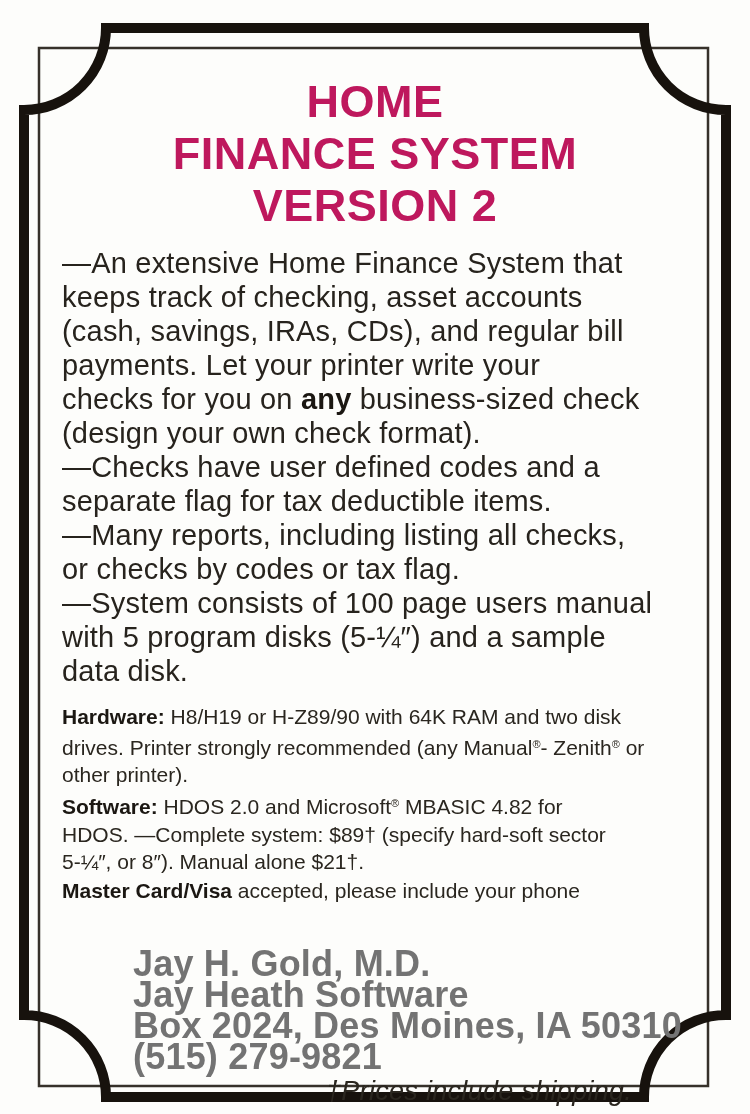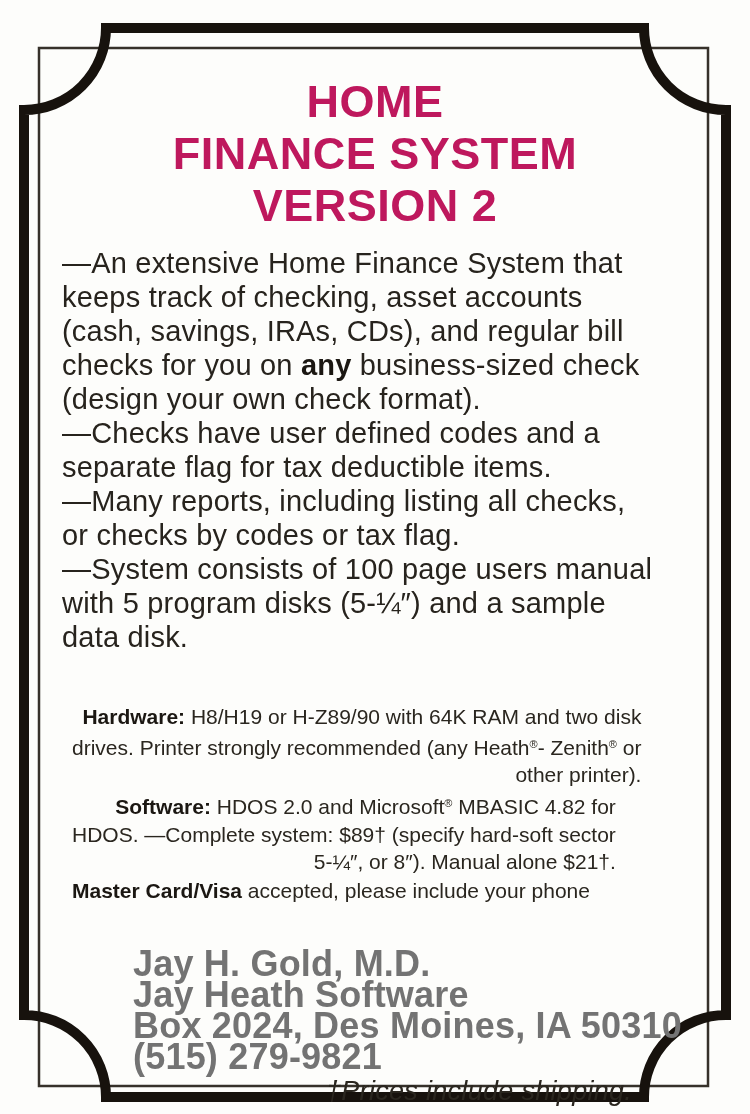--- a/index.html
+++ b/index.html
@@ -36,25 +36,24 @@
     font-size: 29px;
     line-height: 34px;
     letter-spacing: 0.2px;
     white-space: nowrap;
     color: #27231d;
   }
   .bold-inline { font-weight: 700; color: #1b1712; }
 
   .small-block {
     position: absolute;
-    left: 72px;
+    left: 62px;
     font-size: 21px;
     line-height: 27.5px;
     color: #2a261f;
-    text-align: right;
   }
   .sline { white-space: nowrap; }
   .small-label { font-weight: 700; color: #1b1712; }
   sup.reg {
     font-size: 11px;
     vertical-align: 7px;
     letter-spacing: 0;
   }
 
   .hardware-section { top: 703px; }
@@ -98,39 +97,40 @@
   <div class="ad-title">
     <div>HOME</div>
     <div>FINANCE SYSTEM</div>
     <div>VERSION 2</div>
   </div>
 
   <div class="ad-body">
     <div class="bline">—An extensive Home Finance System that</div>
     <div class="bline">keeps track of checking, asset accounts</div>
     <div class="bline">(cash, savings, IRAs, CDs), and regular bill</div>
+    <div class="bline">payments. Let your printer write your</div>
     <div class="bline">
       <span>checks for you on </span><span class="bold-inline">any</span><span> business-sized check</span>
     </div>
     <div class="bline">(design your own check format).</div>
     <div class="bline">—Checks have user defined codes and a</div>
     <div class="bline">separate flag for tax deductible items.</div>
     <div class="bline">—Many reports, including listing all checks,</div>
     <div class="bline">or checks by codes or tax flag.</div>
     <div class="bline">—System consists of 100 page users manual</div>
     <div class="bline">with 5 program disks (5-¼″) and a sample</div>
     <div class="bline">data disk.</div>
   </div>
 
   <div class="small-block hardware-section">
     <div class="sline">
       <span class="small-label">Hardware:</span><span> H8/H19 or H-Z89/90 with 64K RAM and two disk</span>
     </div>
     <div class="sline">
-      <span>drives. Printer strongly recommended (any Heath</span><sup class="reg">®</sup><span>- Zenith</span><sup class="reg">®</sup><span> or</span>
+      <span>drives. Printer strongly recommended (any Manual</span><sup class="reg">®</sup><span>- Zenith</span><sup class="reg">®</sup><span> or</span>
     </div>
     <div class="sline">other printer).</div>
   </div>
 
   <div class="small-block software-section">
     <div class="sline">
       <span class="small-label">Software:</span><span> HDOS 2.0 and Microsoft</span><sup class="reg">®</sup><span> MBASIC 4.82 for</span>
     </div>
     <div class="sline">HDOS. —Complete system: $89† (specify hard-soft sector</div>
     <div class="sline">5-¼″, or 8″). Manual alone $21†.</div>

